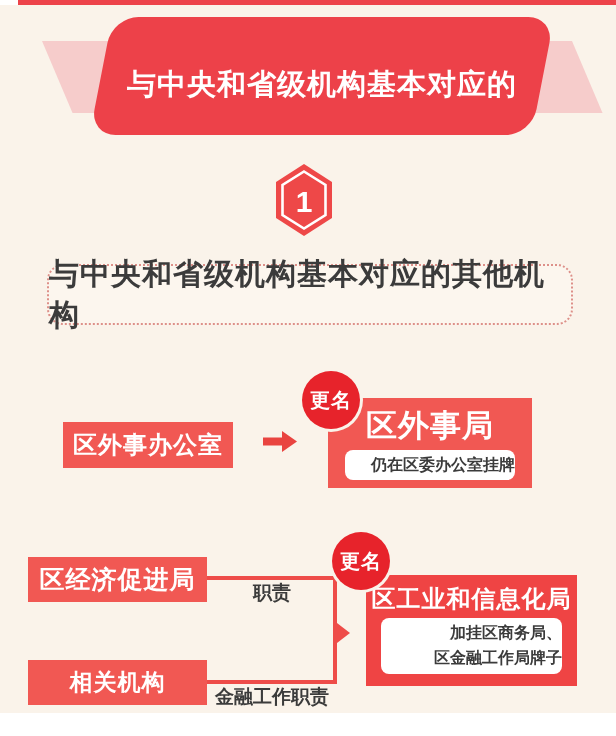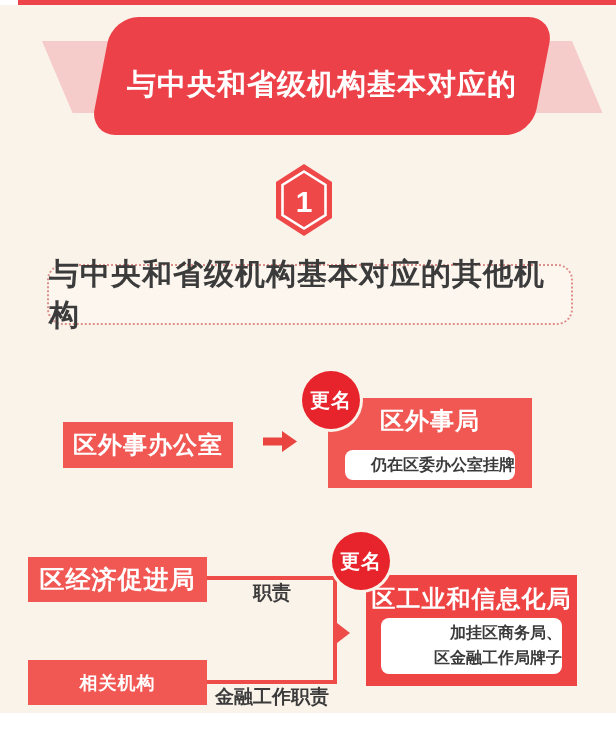--- a/index.html
+++ b/index.html
@@ -52,41 +52,41 @@
     display:flex; align-items:center; justify-content:center;
     color:#ffffff; font-weight:bold; letter-spacing:1px;
   }
 
   
   .box-a { left:63px; top:422px; width:170px; height:46px; font-size:24px; }
   .arrow1 { left:263px; top:430px; width:34px; height:23px; }
   .box-b { left:328px; top:398px; width:204px; height:90px; background:#f15853; }
   .box-b .title {
     margin-top:7px; text-align:center;
-    color:#fff; font-size:24px; font-weight:bold; letter-spacing:1px;
+    color:#fff; font-size:31px; font-weight:bold; letter-spacing:1px;
   }
   .note-pill {
     position:absolute; background:#ffffff; border-radius:8px;
     display:flex; flex-direction:column; align-items:flex-end; justify-content:center;
     color:#3b3b3b; font-weight:bold;
   }
   .note-b { left:17px; top:52px; width:170px; height:30px; font-size:16px; }
 
   .rename-circle {
     width:58px; height:58px; border-radius:50%;
     background:#e7232b; box-shadow:0 0 0 3px #faf3ea;
     display:flex; align-items:center; justify-content:center;
     color:#fff; font-size:20px; font-weight:bold; letter-spacing:1px;
   }
   .circle1 { left:302px; top:371px; }
   .circle2 { left:332px; top:532px; }
 
   
   .box-c { left:28px; top:557px; width:179px; height:45px; font-size:25px; }
-  .box-d { left:28px; top:660px; width:179px; height:45px; font-size:18px; }
+  .box-d { left:28px; top:660px; width:179px; height:45px; font-size:23px; }
   .hline1 { left:207px; top:576px; width:130px; height:4px; background:#ee4c49; }
   .hline2 { left:207px; top:680px; width:130px; height:4px; background:#ee4c49; }
   .vline  { left:333px; top:576px; width:4px;  height:108px; background:#ee4c49; }
   .arrowhead {
     left:337px; top:623px; width:0; height:0;
     border-left:13px solid #ee4c49;
     border-top:10px solid transparent;
     border-bottom:10px solid transparent;
   }
   .conn-label {

